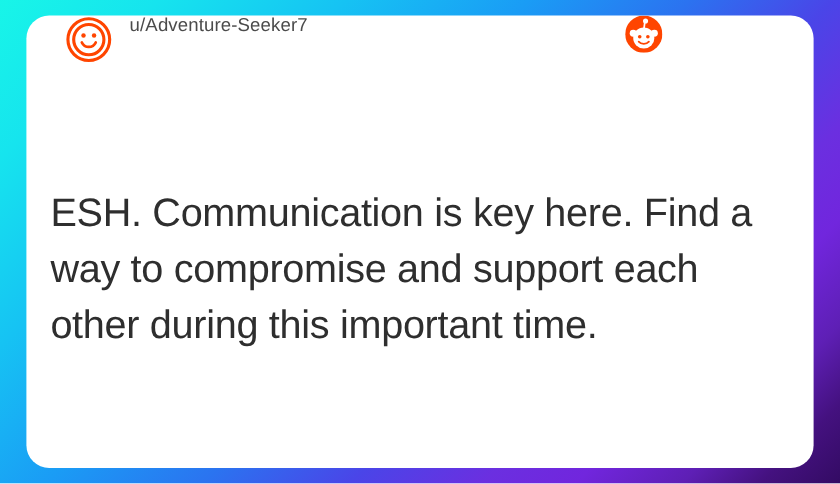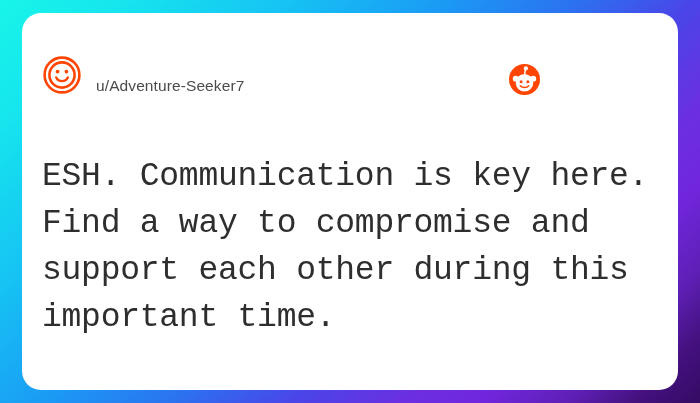--- a/index.html
+++ b/index.html
@@ -44,26 +44,26 @@
     height: 377px;
     background: #ffffff;
     border-radius: 19px;
     box-sizing: border-box;
     overflow: hidden;
   }
 
   
   .card-header {
     position: absolute;
-    left: 0;
+    left: 12px;
     top: 0;
     width: 540px;
     height: 82px;
     display: flex;
-    align-items: flex-end;
+    align-items: flex-start;
     box-sizing: border-box;
     padding: 0 22px 0 20px;
   }
 
   .avatar {
     width: 40px;
     height: 40px;
     flex: 0 0 40px;
     display: block;
   }
@@ -91,21 +91,21 @@
   
   .post-body {
     position: absolute;
     left: 20px;
     top: 140px;
     width: 616px;
     font-size: 33px;
     line-height: 47px;
     color: #2e2e2e;
     letter-spacing: -0.25px;
-    font-family: Liberation Mono, monospace;
+    font-family: Liberation Sans, sans-serif;
     font-weight: 400;
     word-wrap: break-word;
   }
 </style>
 </head>
 <body>
 
 <div id="backdrop">
 
   <div id="card">

